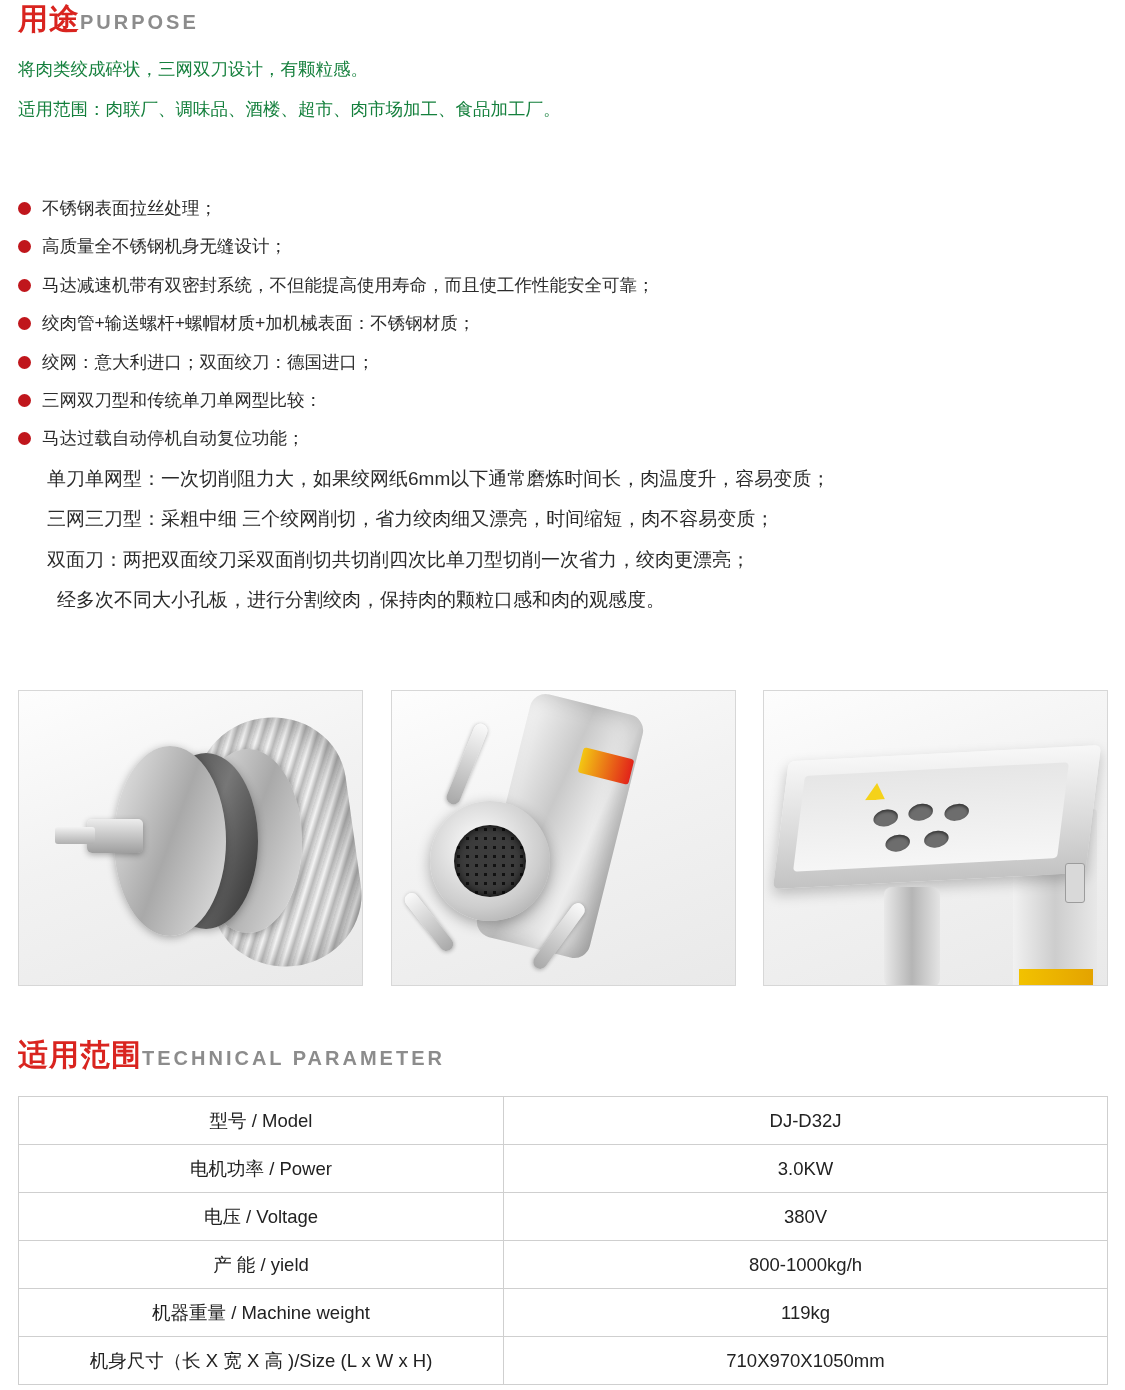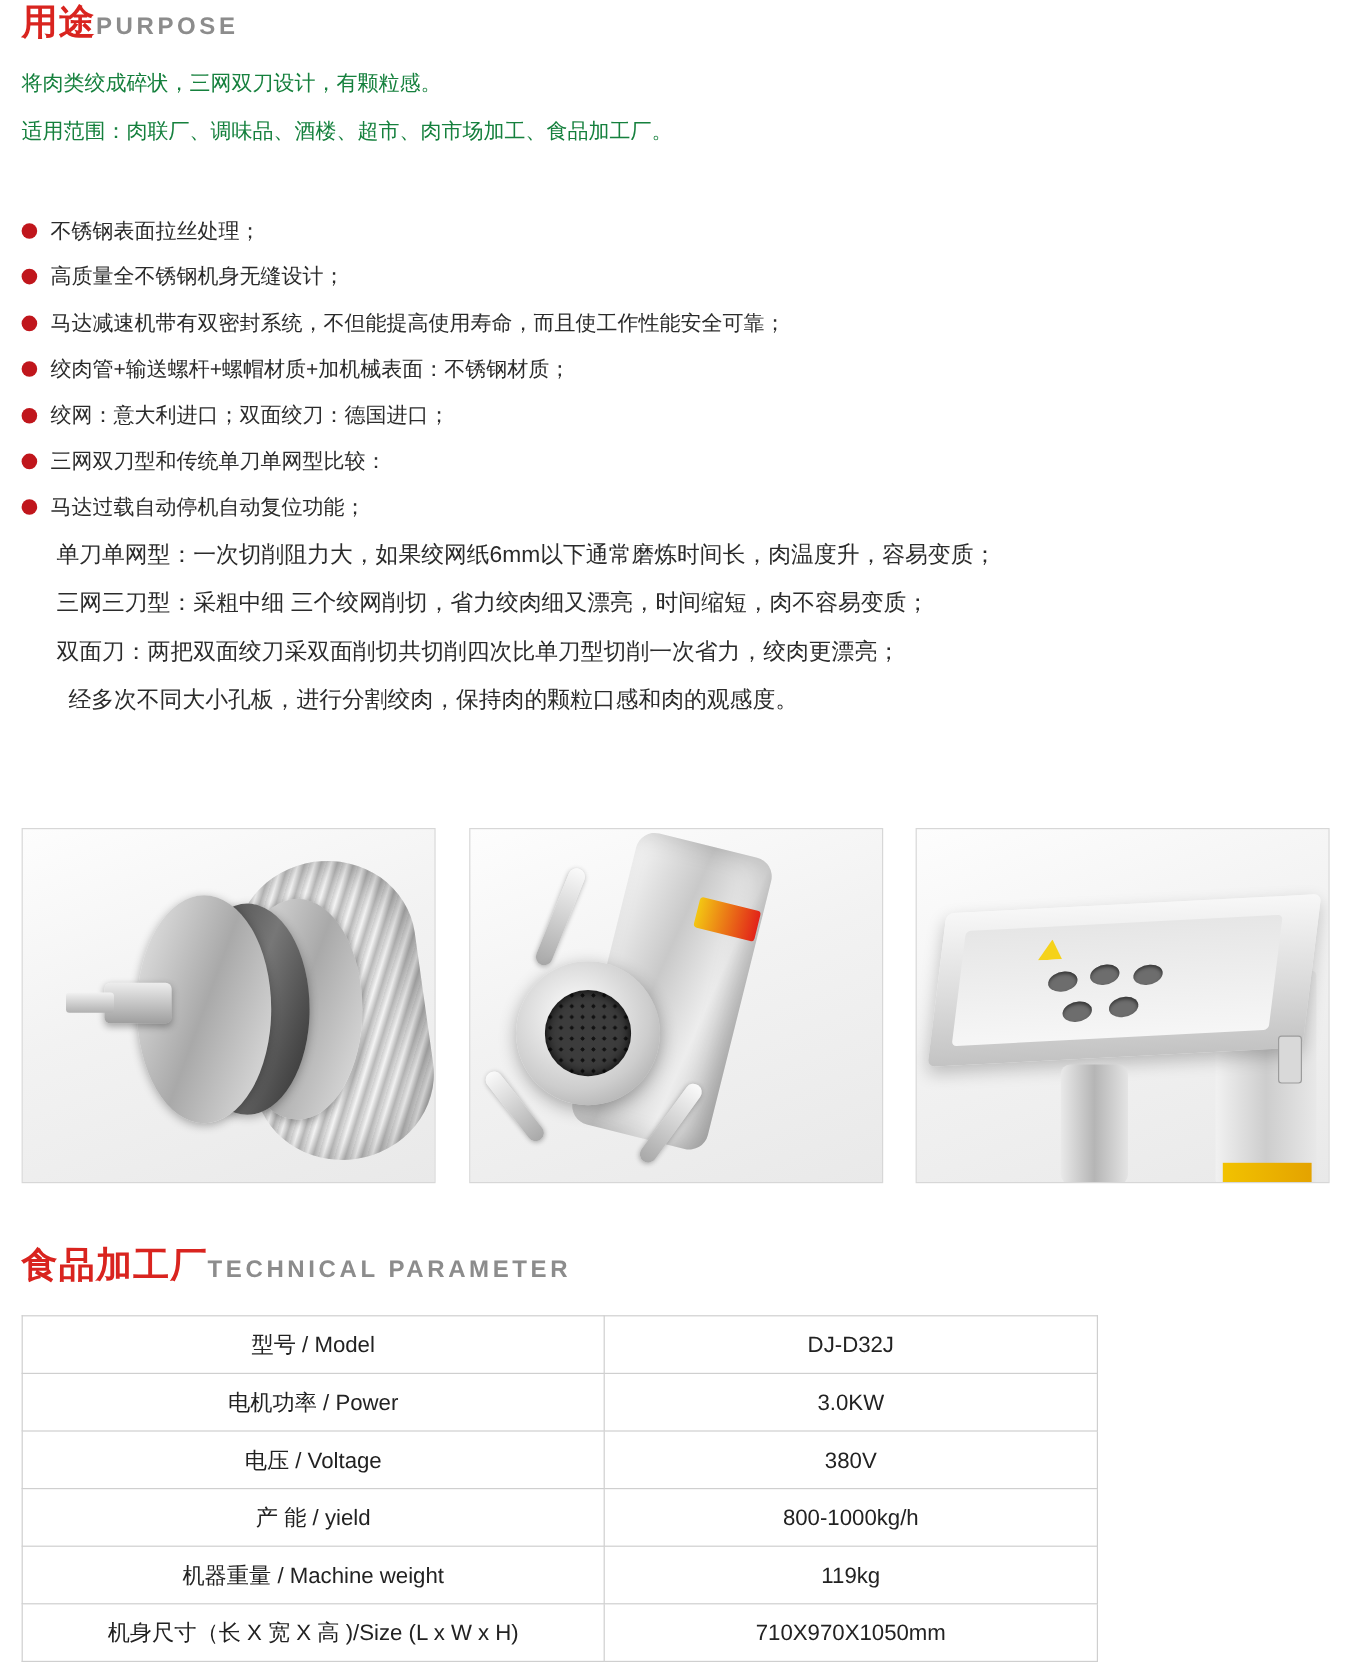--- a/index.html
+++ b/index.html
@@ -60,21 +60,21 @@
   }
 
   
   #characteristics-section {
     position: absolute;
     left: 18px;
     top: 164px;
     width: 1090px;
   }
   .char-list {
-    margin-top: 16px;
+    margin-top: 32px;
   }
   .char-item {
     display: flex;
     align-items: flex-start;
     margin-bottom: 13px;
   }
   .bullet {
     width: 13px;
     height: 13px;
     border-radius: 50%;
@@ -279,21 +279,21 @@
   
   #tech-section {
     position: absolute;
     left: 18px;
     top: 1040px;
     width: 1090px;
   }
   table.tech {
     margin-top: 26px;
     border-collapse: collapse;
-    width: 897px;
+    width: 1090px;
     table-layout: fixed;
   }
   table.tech td {
     border: 1px solid #cfcfcf;
     height: 47px;
     text-align: center;
     font-size: 18.5px;
     color: #222;
     padding: 0 6px;
   }
@@ -393,21 +393,21 @@
       </div>
       <div class="p3-neck"></div>
       <div class="p3-btn"></div>
       <div class="p3-yellow"></div>
     </div>
 
   </div>
 
   <section id="tech-section">
     <div class="section-head">
-      <span class="cn">食品加工厂</span>
+      <span class="cn">适用范围</span>
       <span class="en">TECHNICAL PARAMETER</span>
     </div>
 
     <table class="tech">
       <tbody>
         <tr>
           <td class="label">型号 / Model</td>
           <td>DJ-D32J</td>
         </tr>
         <tr>

